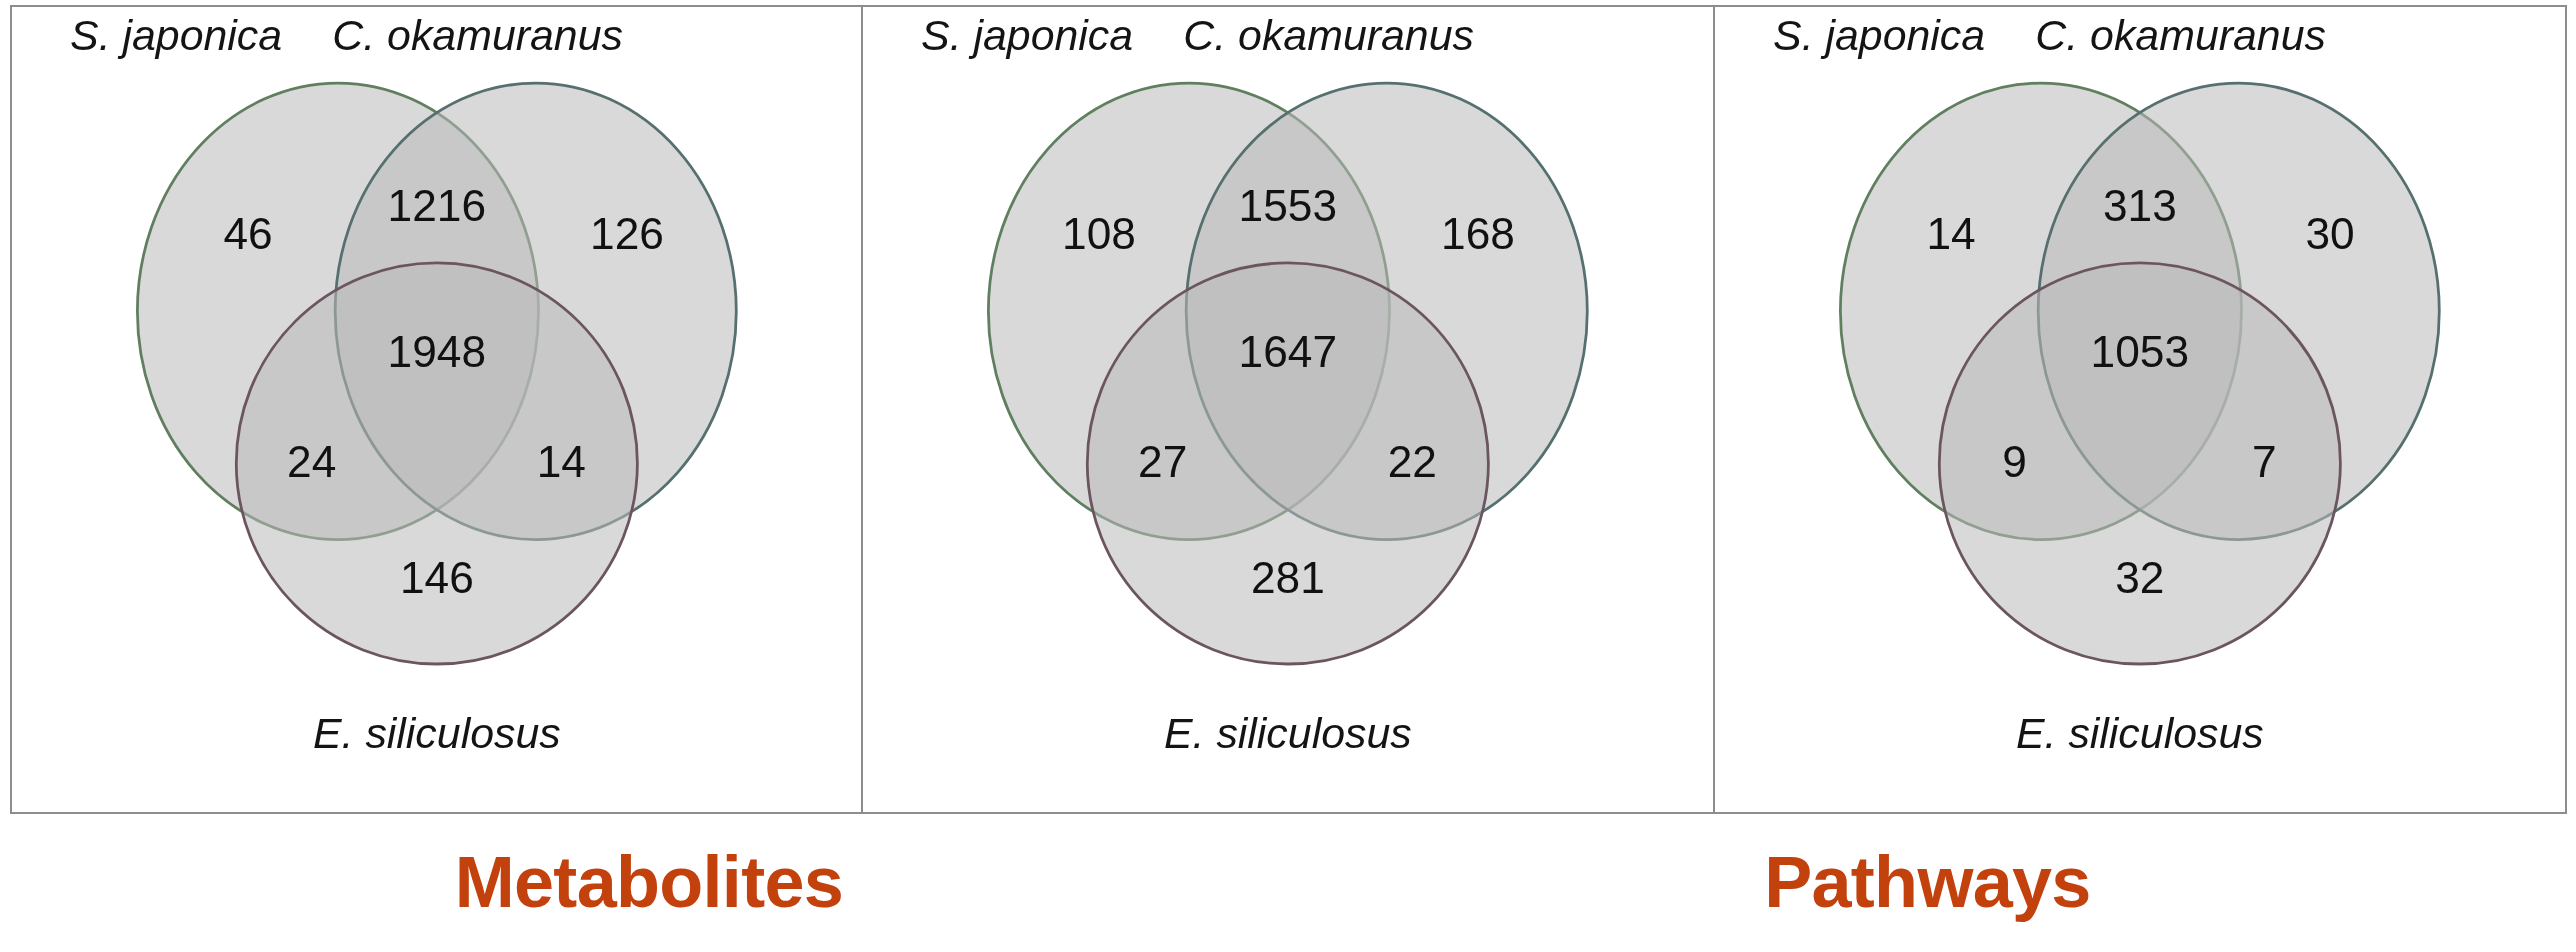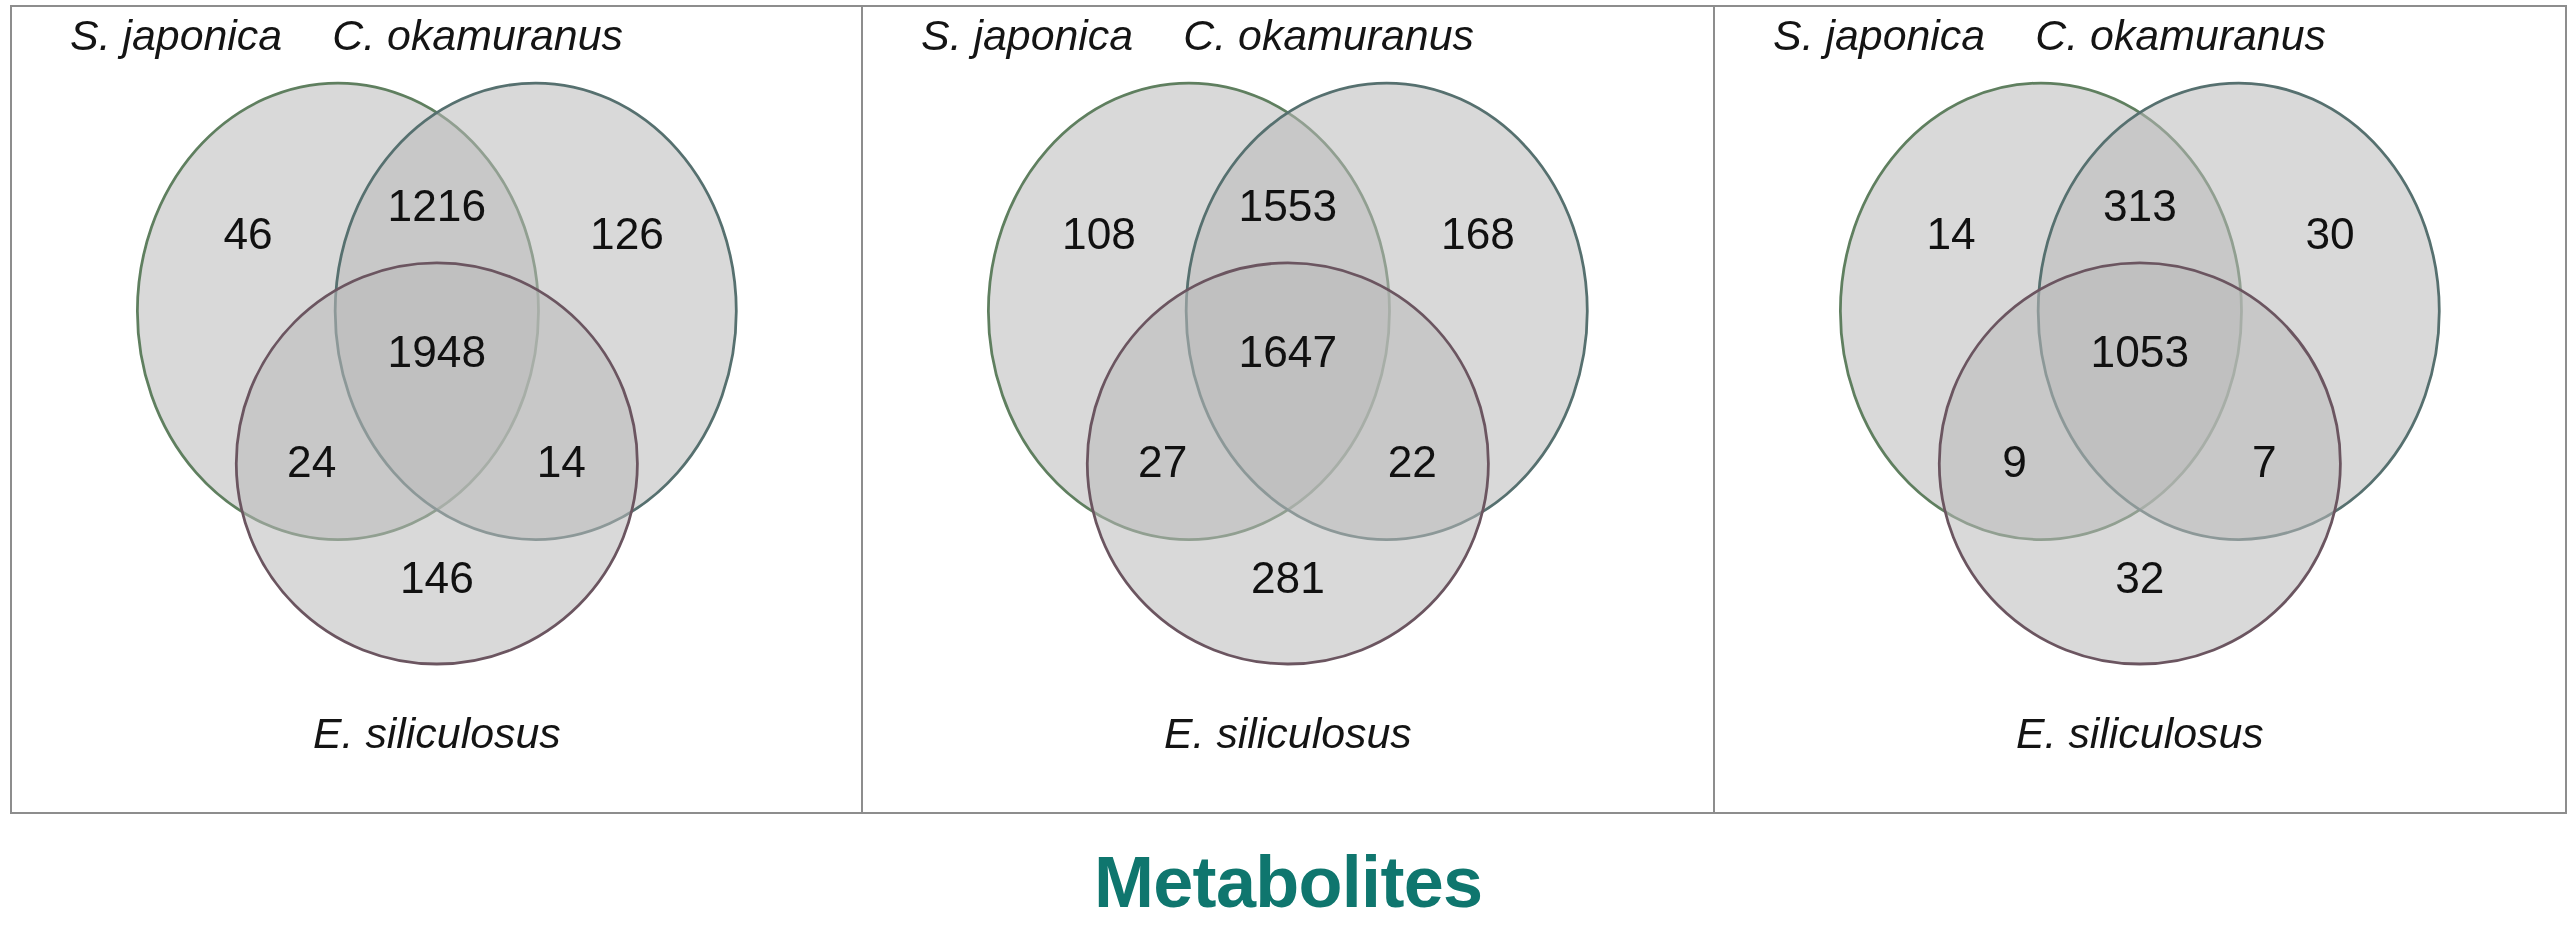--- a/index.html
+++ b/index.html
@@ -69,21 +69,21 @@
     flex: 1 1 0;
     display: flex;
     align-items: center;
     justify-content: center;
   }
   .caption-text {
     font-family: "Liberation Sans", sans-serif;
     font-weight: bold;
     font-size: 72px;
     letter-spacing: -0.7px;
-    color: #0f766e;
+    color: #c2410c;
     white-space: nowrap;
   }
 </style>
 </head>
 <body>
 
 <div id="page">
 
   <div id="panel-frame">
 
@@ -149,16 +149,19 @@
         <text class="count-label" x="613" y="848" text-anchor="middle">32</text>
       </svg>
     </div>
 
   </div>
 
   <div id="captions">
     <div class="caption-cell">
       <span class="caption-text">Metabolites</span>
     </div>
+    <div class="caption-cell">
+      <span class="caption-text">Pathways</span>
+    </div>
   </div>
 
 </div>
 
 
 </body></html>

